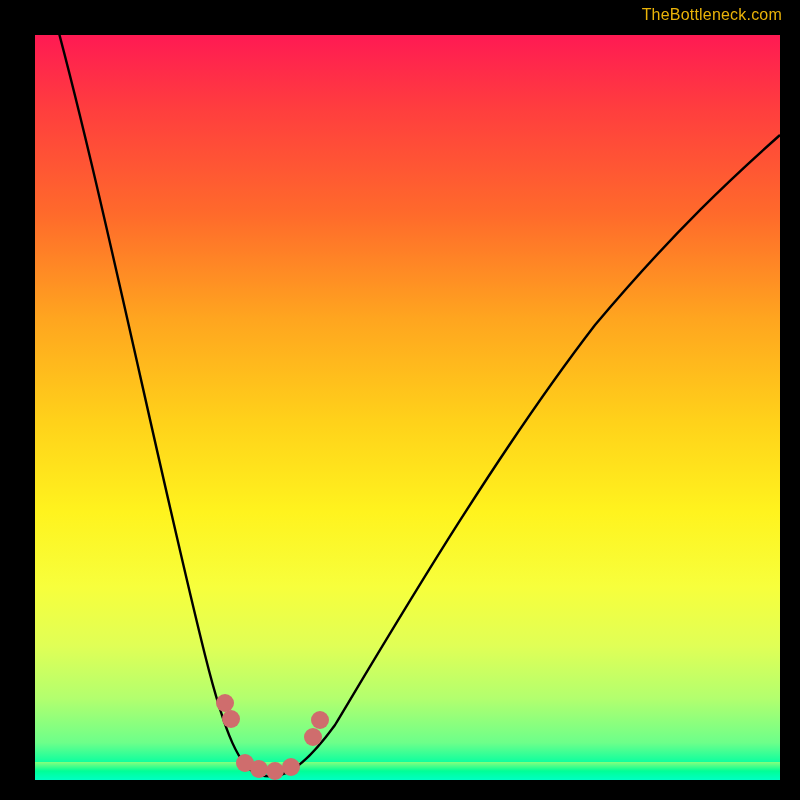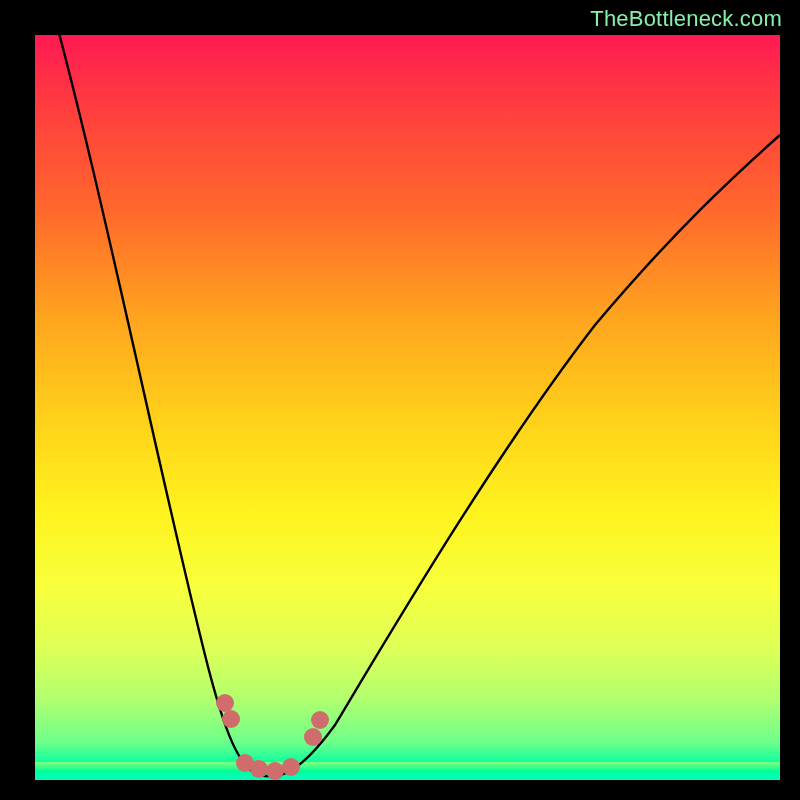--- a/index.html
+++ b/index.html
@@ -8,22 +8,22 @@
     width: 800px;
     height: 800px;
     background: #000;
     position: relative;
   }
   .watermark {
     position: absolute;
     top: 6px;
     right: 18px;
     font-family: Arial, Helvetica, sans-serif;
-    font-size: 22px;
-    color: #86efac;
+    font-size: 16px;
+    color: #eab308;
     letter-spacing: 0.2px;
     font-weight: 400;
     z-index: 10;
   }
   .plot {
     position: absolute;
     left: 35px;
     top: 35px;
     width: 745px;
     height: 745px;

